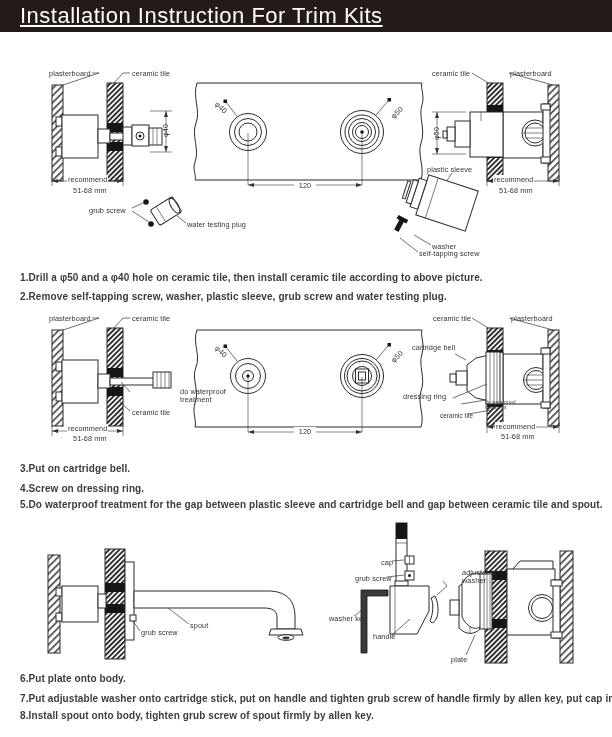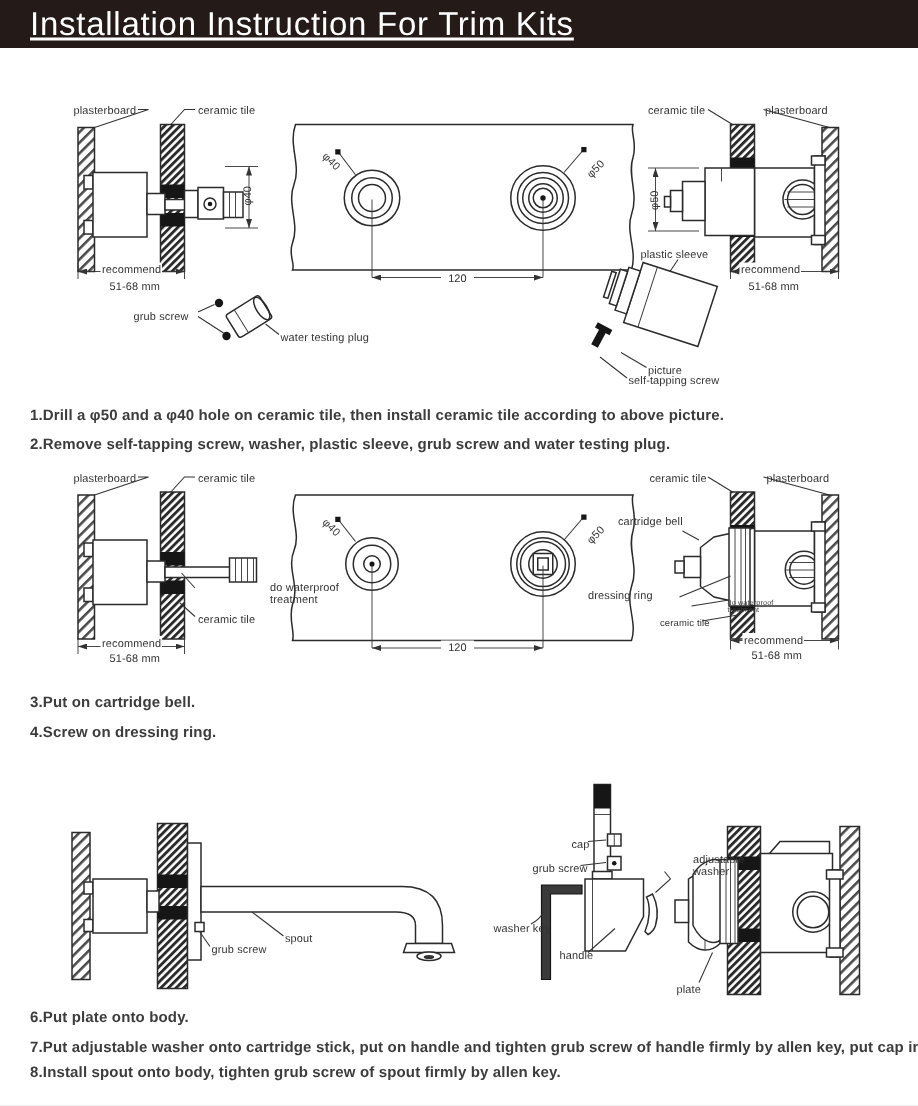--- a/index.html
+++ b/index.html
@@ -336,53 +336,54 @@
   <span class="lbl" style="left:73px;top:186px">51-68 mm</span>
   <span class="lbl" style="left:89px;top:206px">grub screw</span>
   <span class="lbl" style="left:187px;top:220px">water testing plug</span>
   <span class="lbl ctr rot45p" style="left:208px;top:103px;width:26px">φ40</span>
   <span class="lbl ctr rot45n" style="left:384px;top:108px;width:26px">φ50</span>
   <span class="lbl bg ctr" style="left:294px;top:181px;width:20px">120</span>
   <span class="lbl" style="left:432px;top:69px">ceramic tile</span>
   <span class="lbl" style="left:510px;top:69px">plasterboard</span>
   <span class="lbl ctr rot90" style="left:423px;top:129px;width:26px">φ50</span>
   <span class="lbl" style="left:427px;top:165px">plastic sleeve</span>
-  <span class="lbl" style="left:432px;top:242px">picture</span>
+  <span class="lbl" style="left:432px;top:242px">washer</span>
   <span class="lbl" style="left:419px;top:249px">self-tapping screw</span>
   <span class="lbl bg" style="left:493px;top:175px">recommend</span>
   <span class="lbl" style="left:499px;top:186px">51-68 mm</span>
 
   <span class="lbl" style="left:49px;top:314px">plasterboard</span>
   <span class="lbl" style="left:132px;top:314px">ceramic tile</span>
   <span class="lbl wrap" style="left:132px;top:388px;width:58px">do waterproof treatment</span>
   <span class="lbl" style="left:132px;top:408px">ceramic tile</span>
   <span class="lbl bg" style="left:67px;top:424px">recommend</span>
   <span class="lbl" style="left:73px;top:434px">51-68 mm</span>
   <span class="lbl ctr rot45p" style="left:208px;top:347px;width:26px">φ40</span>
   <span class="lbl ctr rot45n" style="left:384px;top:352px;width:26px">φ50</span>
   <span class="lbl bg ctr" style="left:294px;top:427px;width:20px">120</span>
   <span class="lbl" style="left:433px;top:314px">ceramic tile</span>
   <span class="lbl" style="left:511px;top:314px">plasterboard</span>
   <span class="lbl" style="left:412px;top:343px">cartridge bell</span>
-  <span class="lbl" style="left:392px;top:392px">dressing ring</span>
+  <span class="lbl" style="left:403px;top:392px">dressing ring</span>
   <span class="lbl tiny wrap" style="left:437px;top:400px;width:42px">do waterproof treatment</span>
   <span class="lbl small" style="left:440px;top:412px">ceramic tile</span>
   <span class="lbl bg" style="left:495px;top:422px">recommend</span>
   <span class="lbl" style="left:501px;top:432px">51-68 mm</span>
 
   <span class="lbl" style="left:141px;top:628px">grub screw</span>
   <span class="lbl" style="left:190px;top:621px">spout</span>
   <span class="lbl" style="left:381px;top:558px">cap</span>
   <span class="lbl" style="left:355px;top:574px">grub screw</span>
   <span class="lbl wrap" style="left:414px;top:569px;width:38px">adjustable washer</span>
   <span class="lbl" style="left:329px;top:614px">washer key</span>
   <span class="lbl" style="left:373px;top:632px">handle</span>
   <span class="lbl" style="left:451px;top:655px">plate</span>
 
   <div class="instr" style="top:272px">1.Drill a φ50 and a φ40 hole on ceramic tile, then install ceramic tile according to above picture.</div>
   <div class="instr" style="top:291px">2.Remove self-tapping screw, washer, plastic sleeve, grub screw and water testing plug.</div>
   <div class="instr" style="top:463px">3.Put on cartridge bell.</div>
   <div class="instr" style="top:483px">4.Screw on dressing ring.</div>
+  <div class="instr" style="top:499px">5.Do waterproof treatment for the gap between plastic sleeve and cartridge bell and gap between ceramic tile and spout.</div>
   <div class="instr" style="top:673px">6.Put plate onto body.</div>
   <div class="instr" style="top:693px">7.Put adjustable washer onto cartridge stick, put on handle and tighten grub screw of handle firmly by allen key, put cap in grub screw hole.</div>
   <div class="instr" style="top:710px">8.Install spout onto body, tighten grub screw of spout firmly by allen key.</div>
 
 </div>
 
 </body></html>

